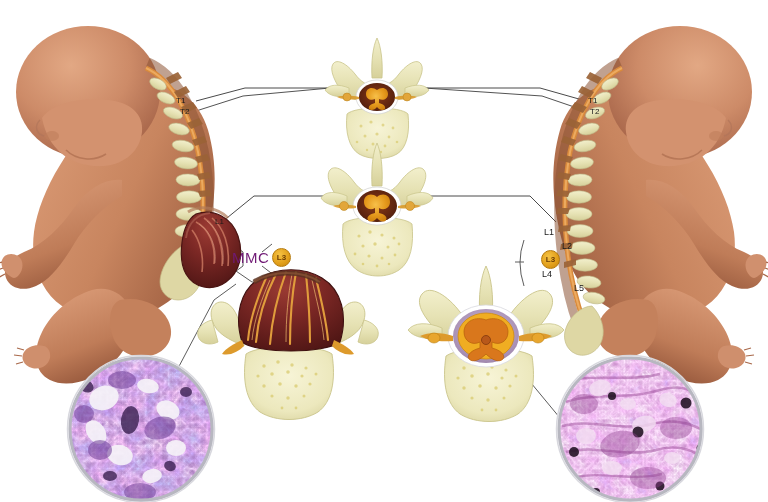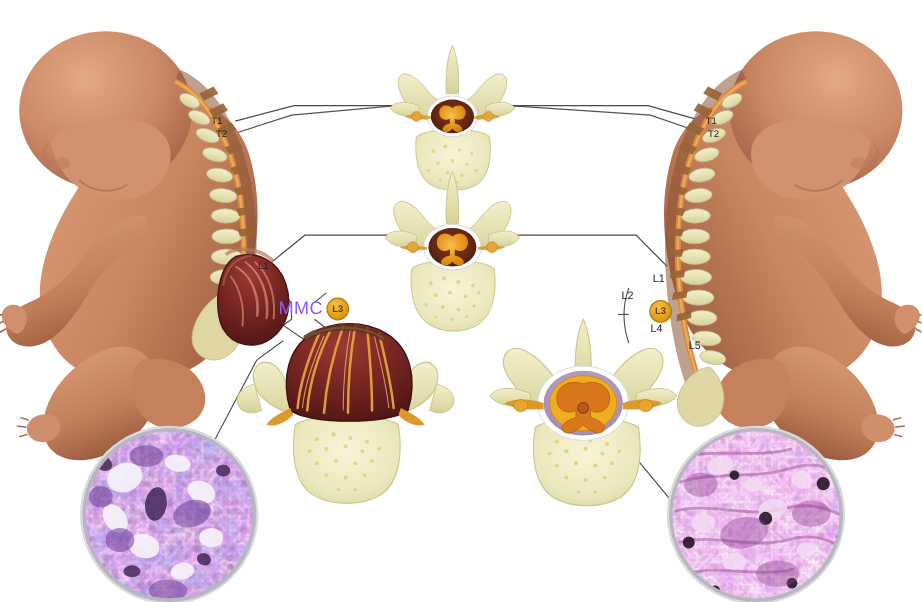--- a/index.html
+++ b/index.html
@@ -13,21 +13,21 @@
   .lbl{
     position:absolute;
     font-family:"Liberation Sans", sans-serif;
     color:#1a1a1a;
     white-space:nowrap;
     line-height:1;
     user-select:none;
   }
   .lbl-sm{font-size:8px;}
   .lbl-md{font-size:9px;}
-  .lbl-mmc{font-size:15px;letter-spacing:.5px;color:#8b5cf6;}
+  .lbl-mmc{font-size:15px;letter-spacing:.5px;color:#701a75;}
   .badge{
     position:absolute;
     width:19px;height:19px;border-radius:50%;
     background:radial-gradient(circle at 38% 32%, #f5c244 0%, #e3a11c 55%, #c8860c 100%);
     border:1px solid #b5790a;
     box-sizing:border-box;
     display:flex;align-items:center;justify-content:center;
     font-size:8px;font-weight:bold;color:#6b3d05;
     font-family:"Liberation Sans", sans-serif;
   }
@@ -628,21 +628,21 @@
 </svg>
 
 <div class="lbl lbl-sm" style="left:176px;top:97px;">T1</div>
 <div class="lbl lbl-sm" style="left:180px;top:108px;">T2</div>
 <div class="lbl lbl-sm" style="left:215px;top:218px;">L1</div>
 
 <div class="lbl lbl-sm" style="left:588px;top:97px;">T1</div>
 <div class="lbl lbl-sm" style="left:590px;top:108px;">T2</div>
 
 <div class="lbl lbl-md" style="left:544px;top:228px;">L1</div>
-<div class="lbl lbl-md" style="left:518px;top:242px;">L2</div>
+<div class="lbl lbl-md" style="left:562px;top:242px;">L2</div>
 <div class="lbl lbl-md" style="left:542px;top:270px;">L4</div>
 <div class="lbl lbl-md" style="left:546px;top:284px;padding-left:28px;">L5</div>
 
 <div class="badge" style="left:541px;top:250px;">L3</div>
 
 <div class="lbl lbl-mmc" style="left:232px;top:250px;">MMC</div>
 
 <div class="badge" style="left:272px;top:248px;">L3</div>
 
 </div>

